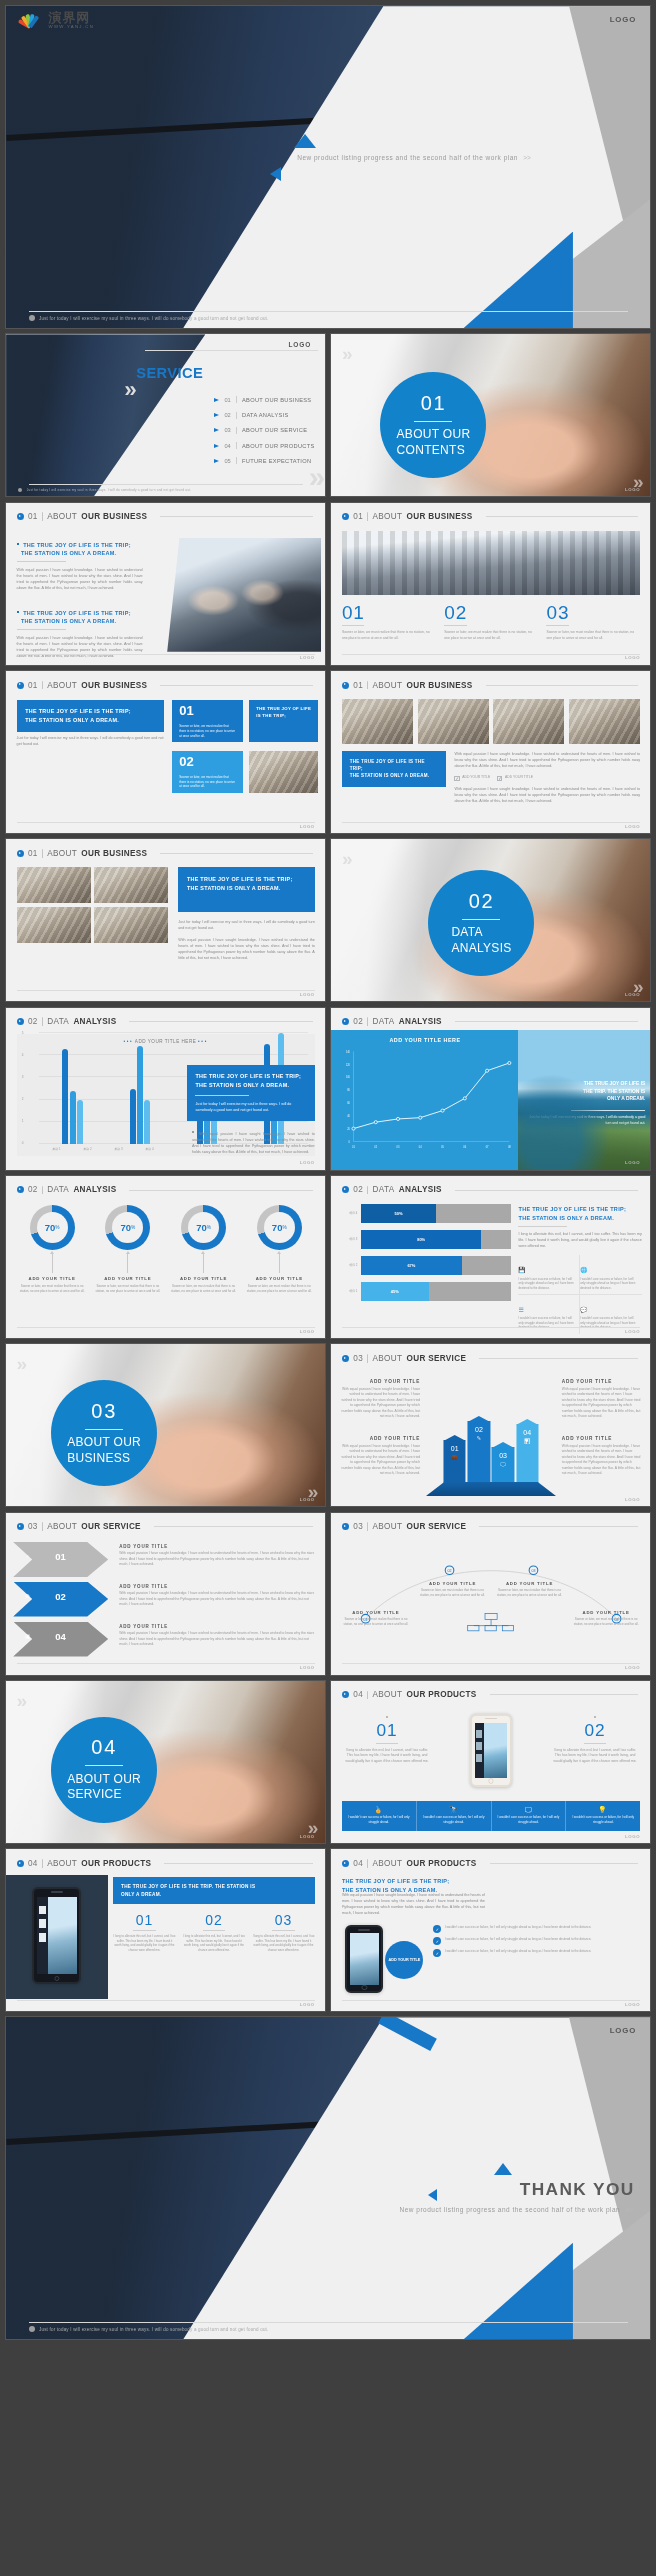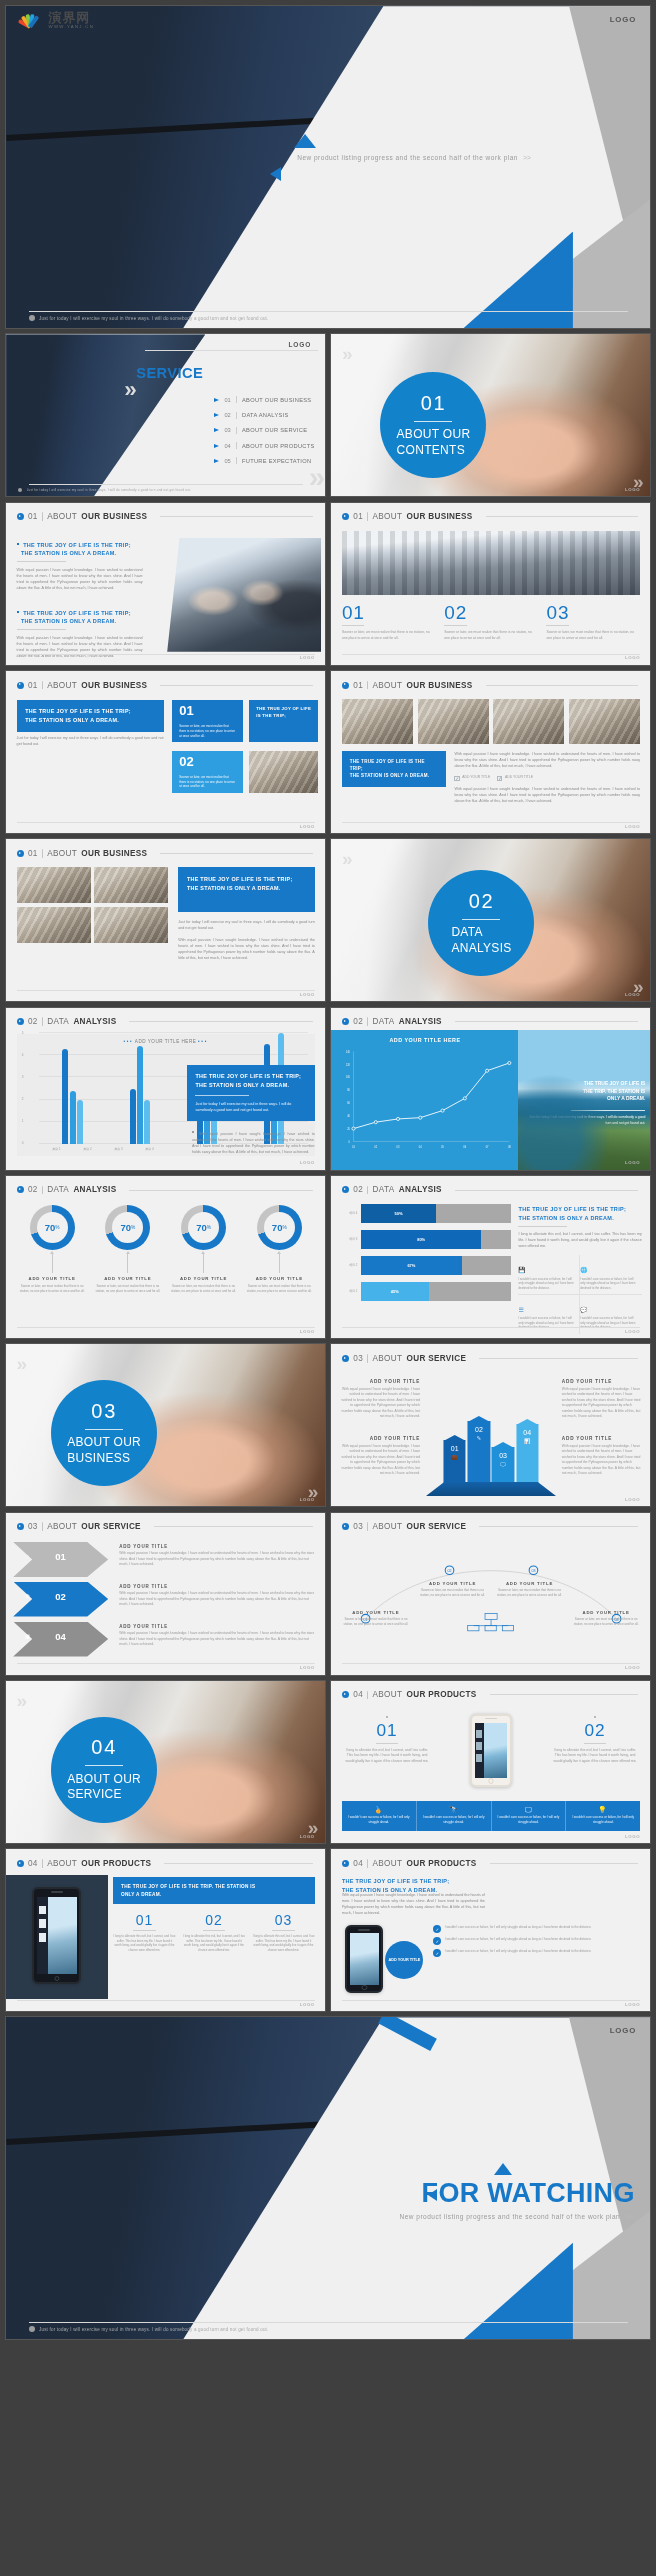--- a/index.html
+++ b/index.html
@@ -1086,21 +1086,21 @@
     <div class="darkband" style="top:104px"></div>
     <div class="wedge cover"></div>
     <div class="graywedge"></div>
     <div class="graycorner"></div>
     <div class="bluecorner"></div>
     <div style="position:absolute;left:372px;top:7px;width:59px;height:14px;background:#1878c8;transform:rotate(28deg)"></div>
     <div class="cover-logo">LOGO</div>
     <div class="cover-text" style="top:146px;text-align:right;width:364px">
       <div class="tri-up" style="margin-left:auto;margin-right:126px;border-left:9.5px solid transparent;border-right:9.5px solid transparent;border-bottom:12px solid #1878c8"></div>
       <div style="position:absolute;right:201px;top:26px;width:0;height:0;border-top:6px solid transparent;border-bottom:6px solid transparent;border-right:9.5px solid #1878c8"></div>
-      <div class="cov-h2" style="margin-left:0;margin-right:3.5px;letter-spacing:0.3px">FOR WATCHING</div>
+      <div class="cov-h1" style="margin-left:0;margin-right:3.5px;letter-spacing:1.4px">THANK YOU</div>
       <div class="cov-sub" style="margin-left:0;margin-right:5.2px;text-align:right">
         <span>New product  listing progress  and the second  half of the work  plan</span><b>&gt;&gt;</b>
       </div>
     </div>
     <div class="fline"></div>
     <div class="footnote">
       <div class="fdot"></div>
       <span>Just for today I will exercise my soul in three ways. I will do somebody a good turn and not get found out.</span>
     </div>
   </div>

